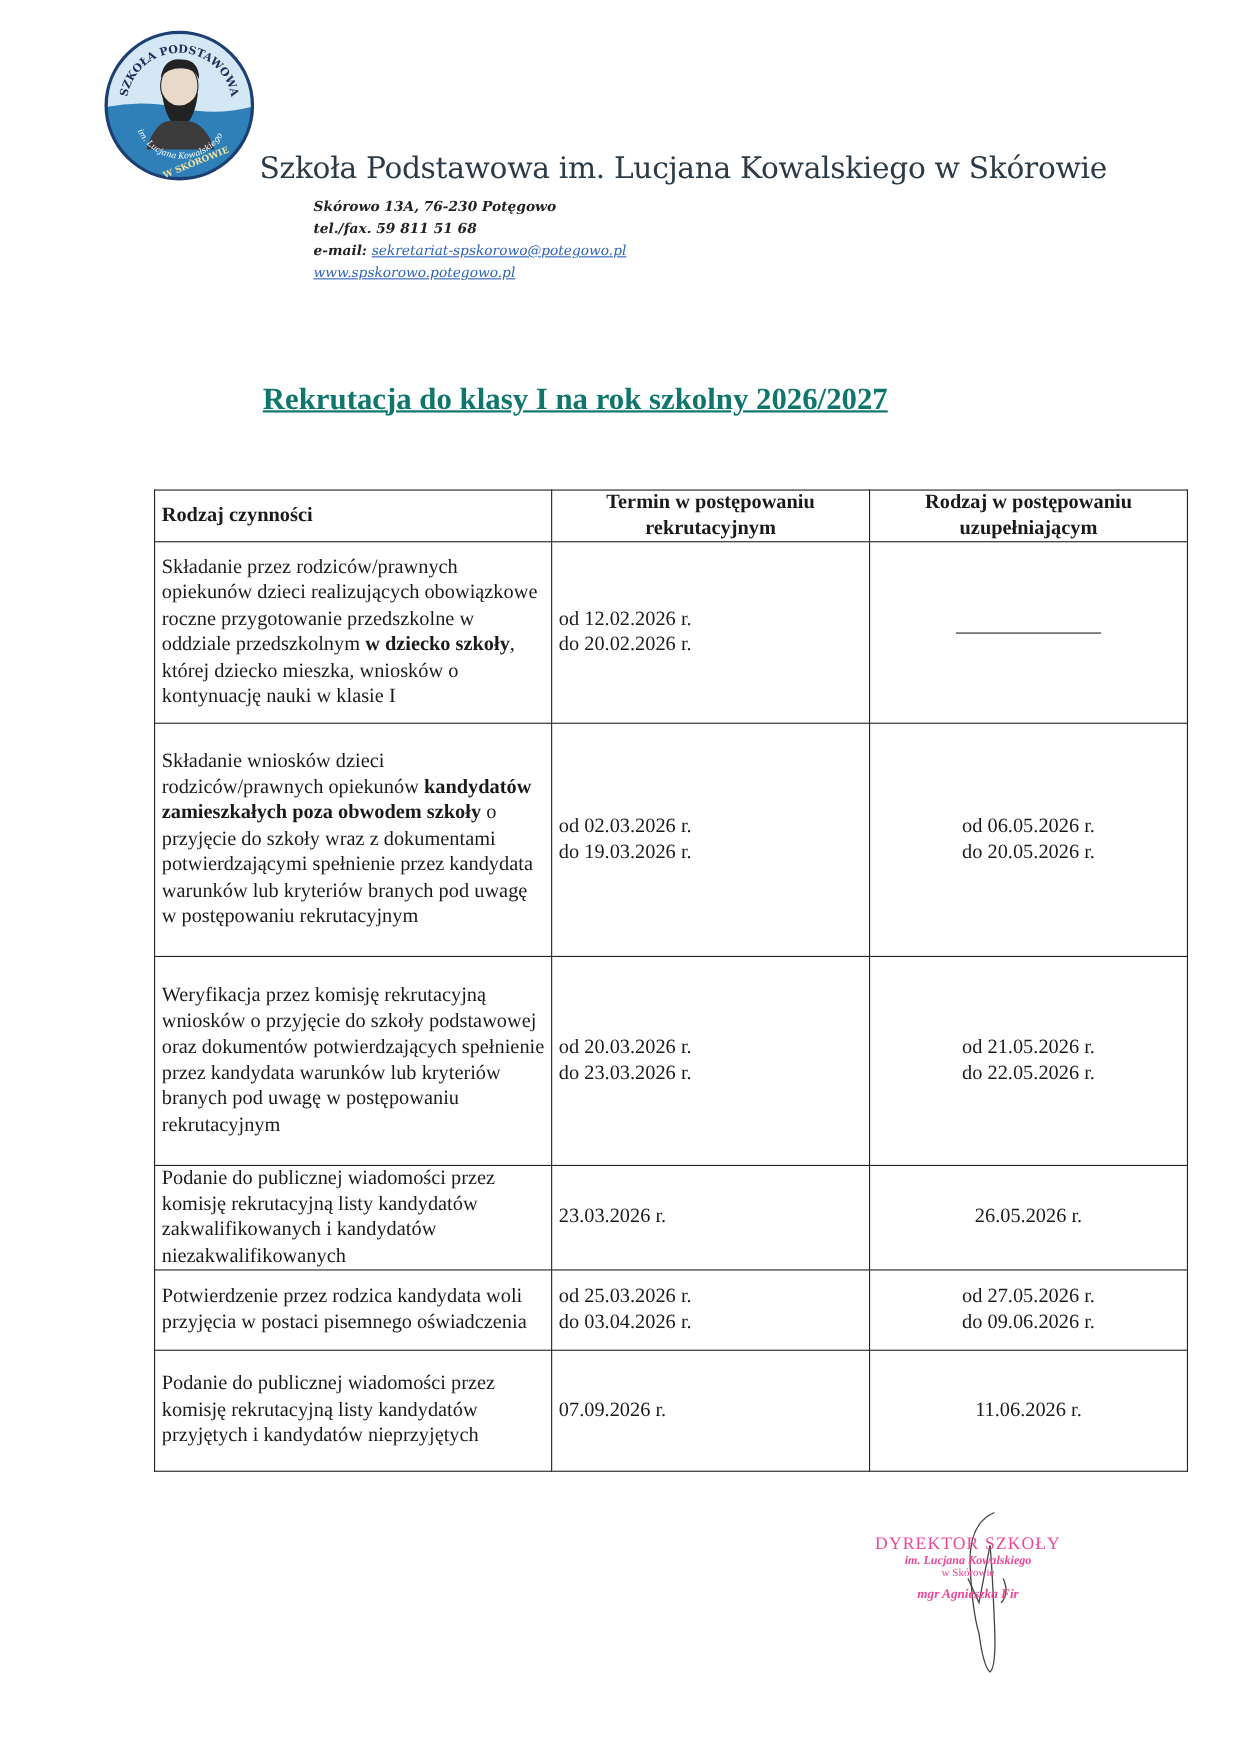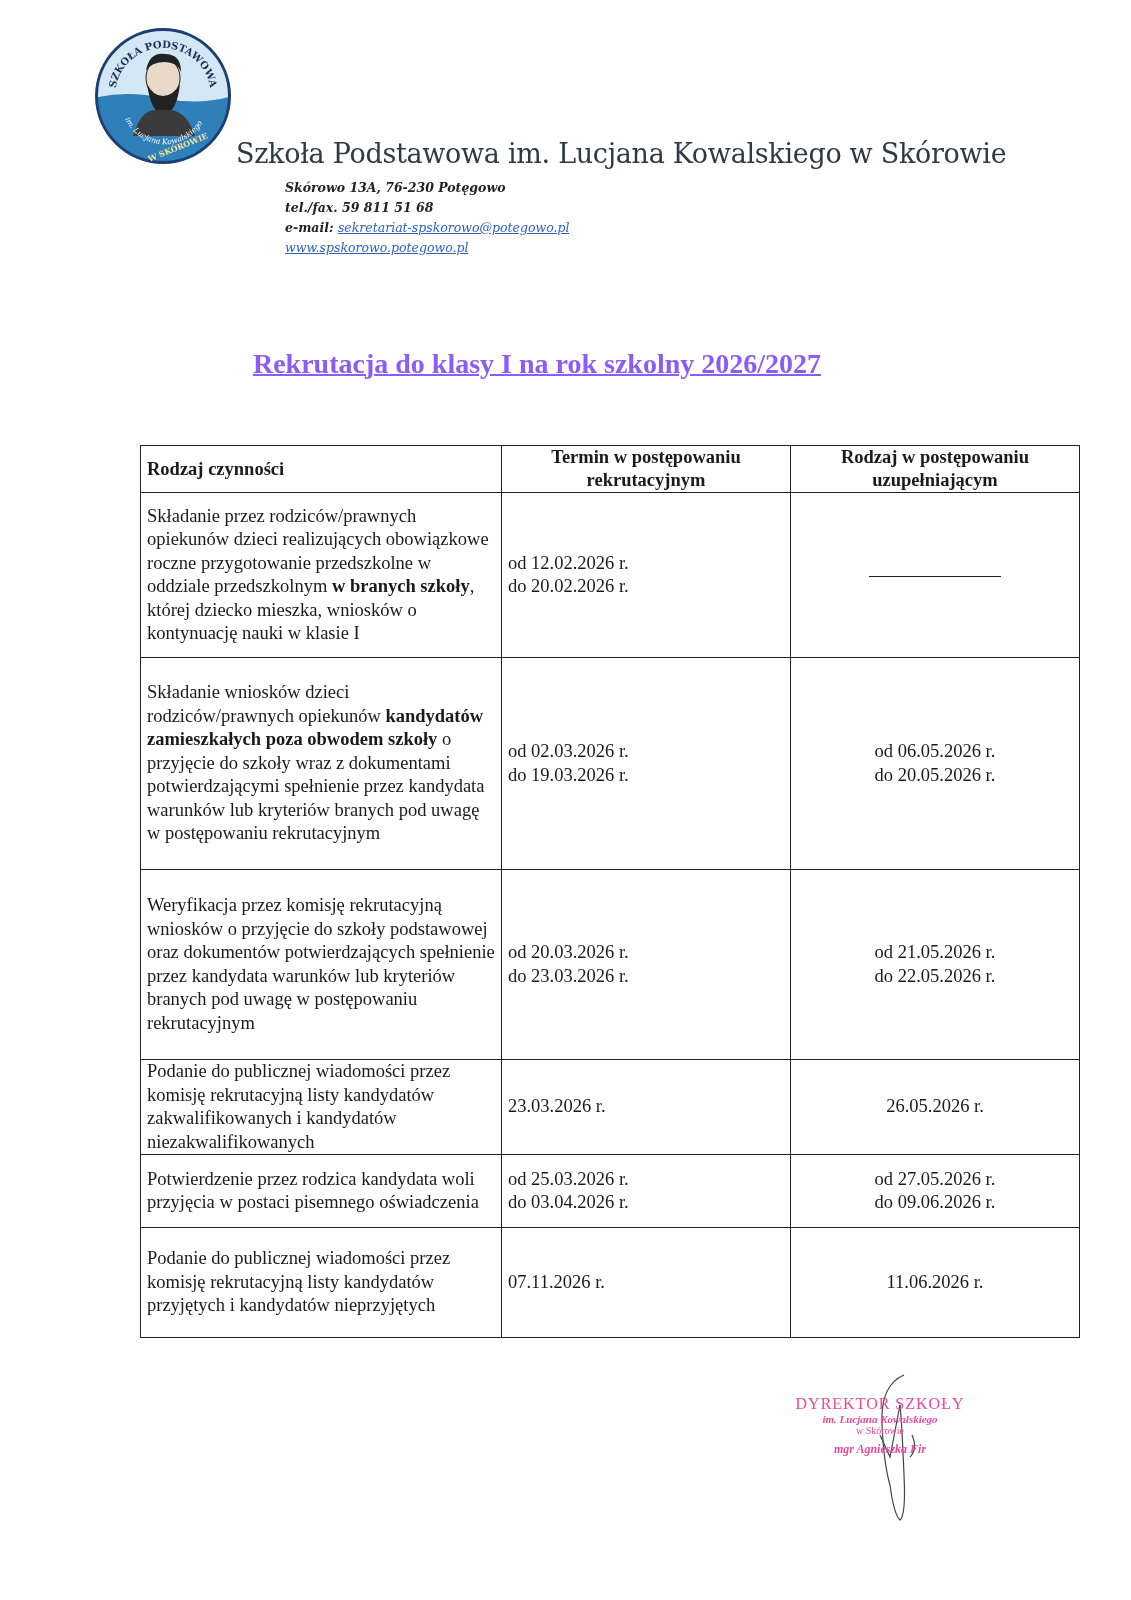--- a/index.html
+++ b/index.html
@@ -18,21 +18,21 @@
   .contact {
     position: absolute; left: 285px; top: 178px;
     font-family: "DejaVu Serif", serif; font-style: italic; font-weight: bold;
     font-size: 12.5px; line-height: 20px; color: #222;
   }
   .contact a { color: #2f62b8; text-decoration: underline; font-weight: normal; }
   .contact .lbl { font-weight: bold; }
   .title {
     position: absolute; left: 0; width: 1046px; top: 348px; text-align: center;
     font-family: "Liberation Serif", serif; font-weight: bold; font-size: 28px;
-    color: #8b5cf6; text-decoration: underline; text-decoration-thickness: 2px; padding-left: 14px;
+    color: #0f766e; text-decoration: underline; text-decoration-thickness: 2px;
   }
   table.rec {
     position: absolute; left: 140px; top: 445px; width: 940px;
     border-collapse: collapse; font-family: "Liberation Serif", serif;
     font-size: 18.5px; line-height: 23.5px;
   }
   table.rec td, table.rec th {
     border: 1.5px solid #222; vertical-align: middle; padding: 0 6px;
   }
   table.rec th { font-weight: bold; font-size: 18.5px; line-height: 23px; }
@@ -103,21 +103,21 @@
 <table class="rec">
   <thead>
     <tr style="height:46px">
       <th class="c1">Rodzaj czynności</th>
       <th class="c2">Termin w postępowaniu rekrutacyjnym</th>
       <th class="c3">Rodzaj w postępowaniu uzupełniającym</th>
     </tr>
   </thead>
   <tbody id="tbody">
       <tr style="height: 165px;">
-        <td class="c1"><span>Składanie przez rodziców/prawnych opiekunów dzieci realizujących obowiązkowe roczne przygotowanie przedszkolne w oddziale przedszkolnym </span><b>w branych szkoły</b><span>, której dziecko mieszka, wniosków o kontynuację nauki w klasie I</span></td>
+        <td class="c1"><span>Składanie przez rodziców/prawnych opiekunów dzieci realizujących obowiązkowe roczne przygotowanie przedszkolne w oddziale przedszkolnym </span><b>w dziecko szkoły</b><span>, której dziecko mieszka, wniosków o kontynuację nauki w klasie I</span></td>
         <td class="c2">
           <div>od 12.02.2026 r.</div>
           <div>do 20.02.2026 r.</div>
         </td>
         <td class="c3"><span class="dash"></span></td>
       </tr>
       <tr style="height: 212px;">
         <td class="c1"><span>Składanie wniosków dzieci rodziców/prawnych opiekunów </span><b>kandydatów zamieszkałych poza obwodem szkoły</b><span> o przyjęcie do szkoły wraz z dokumentami potwierdzającymi spełnienie przez kandydata warunków lub kryteriów branych pod uwagę w postępowaniu rekrutacyjnym</span></td>
         <td class="c2">
           <div>od 02.03.2026 r.</div>
@@ -157,21 +157,21 @@
           <div>do 03.04.2026 r.</div>
         </td>
         <td class="c3">
           <div>od  27.05.2026 r.</div>
           <div>do  09.06.2026 r.</div>
         </td>
       </tr>
       <tr style="height: 110px;">
         <td class="c1"><span>Podanie do publicznej wiadomości przez komisję rekrutacyjną listy kandydatów przyjętych i kandydatów nieprzyjętych</span><b></b><span></span></td>
         <td class="c2">
-          <div>07.11.2026 r.</div>
+          <div>07.09.2026 r.</div>
           <div></div>
         </td>
         <td class="c3">
           <div>11.06.2026 r.</div>
           <div></div>
         </td>
       </tr>
     </tbody>
 </table>
 

